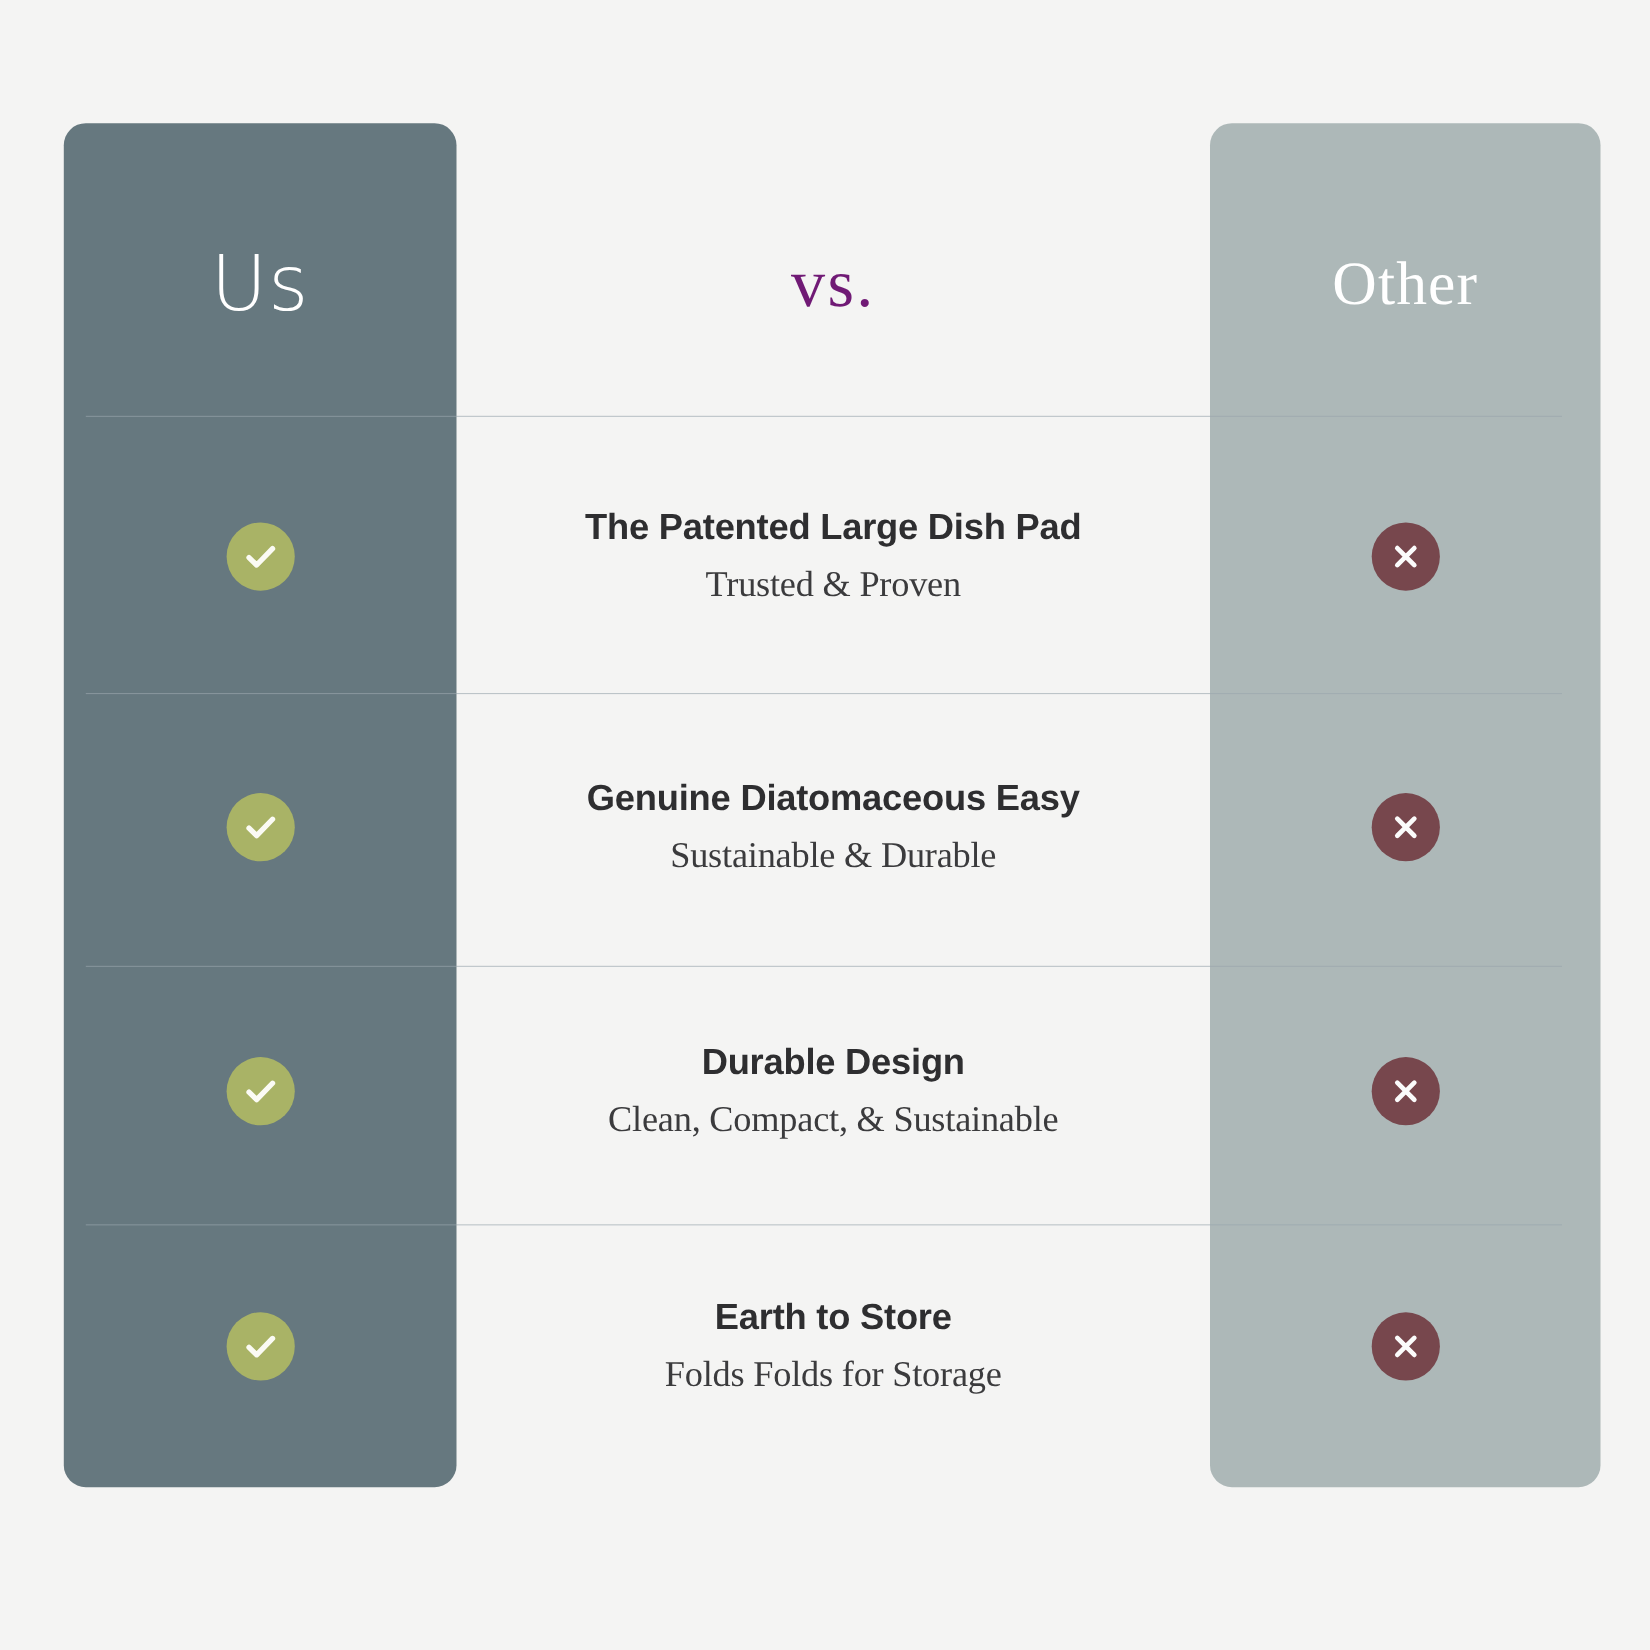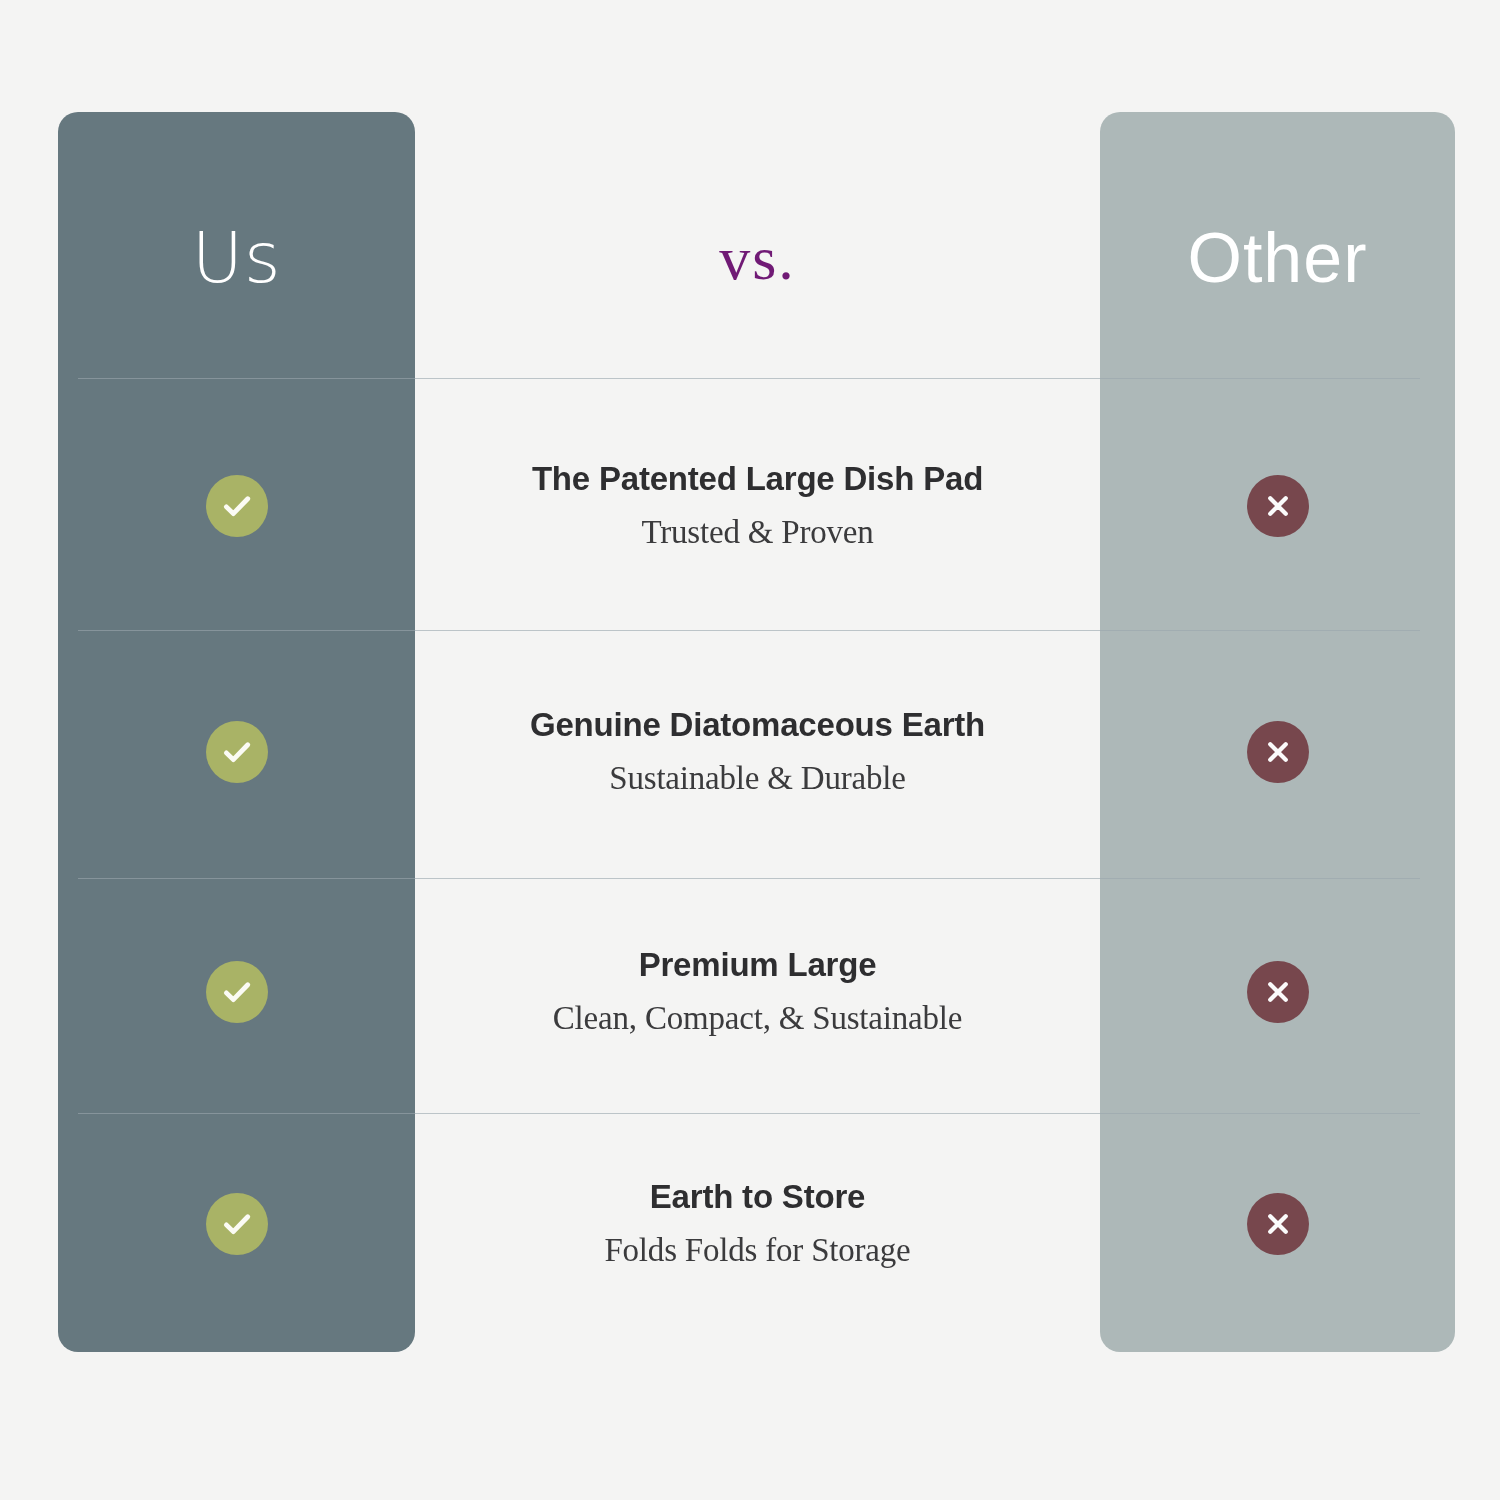--- a/index.html
+++ b/index.html
@@ -64,22 +64,22 @@
     color: #701a75;
     font-family: "Liberation Serif", serif;
     font-size: 62px;
     font-weight: 400;
     letter-spacing: 2px;
   }
   .hdr-other {
     left: 1100px;
     width: 355px;
     color: #ffffff;
-    font-family: Liberation Sans, sans-serif;
-    font-size: 70px;
+    font-family: Liberation Serif, serif;
+    font-size: 56px;
     font-weight: 300;
     letter-spacing: 1px;
   }
 
   
   .divider {
     position: absolute;
     left: 78px;
     width: 1342px;
     height: 1px;
@@ -207,42 +207,42 @@
 
   <div class="row" style="top:628px">
     <div class="row-cell-left">
       <div class="badge badge-check">
         <svg width="34" height="34" viewBox="0 0 24 24" aria-hidden="true">
           <path d="M4.5 12.6 L9.4 17.4 L19.6 6.9" fill="none" stroke="#fbfbf4" stroke-width="3.4" stroke-linecap="round" stroke-linejoin="round"></path>
         </svg>
       </div>
     </div>
     <div class="row-cell-mid">
-      <div class="feat-title">Genuine Diatomaceous Earth</div>
+      <div class="feat-title">Genuine Diatomaceous Easy</div>
       <div class="feat-sub">Sustainable &amp; Durable</div>
     </div>
     <div class="row-cell-right">
       <div class="badge badge-cross">
         <svg width="30" height="30" viewBox="0 0 24 24" aria-hidden="true">
           <path d="M5.8 5.8 L18.2 18.2 M18.2 5.8 L5.8 18.2" fill="none" stroke="#fbfbfb" stroke-width="3.4" stroke-linecap="round"></path>
         </svg>
       </div>
     </div>
   </div>
 
   <div class="row" style="top:868px">
     <div class="row-cell-left">
       <div class="badge badge-check">
         <svg width="34" height="34" viewBox="0 0 24 24" aria-hidden="true">
           <path d="M4.5 12.6 L9.4 17.4 L19.6 6.9" fill="none" stroke="#fbfbf4" stroke-width="3.4" stroke-linecap="round" stroke-linejoin="round"></path>
         </svg>
       </div>
     </div>
     <div class="row-cell-mid">
-      <div class="feat-title">Premium Large</div>
+      <div class="feat-title">Durable Design</div>
       <div class="feat-sub">Clean, Compact, &amp; Sustainable</div>
     </div>
     <div class="row-cell-right">
       <div class="badge badge-cross">
         <svg width="30" height="30" viewBox="0 0 24 24" aria-hidden="true">
           <path d="M5.8 5.8 L18.2 18.2 M18.2 5.8 L5.8 18.2" fill="none" stroke="#fbfbfb" stroke-width="3.4" stroke-linecap="round"></path>
         </svg>
       </div>
     </div>
   </div>

